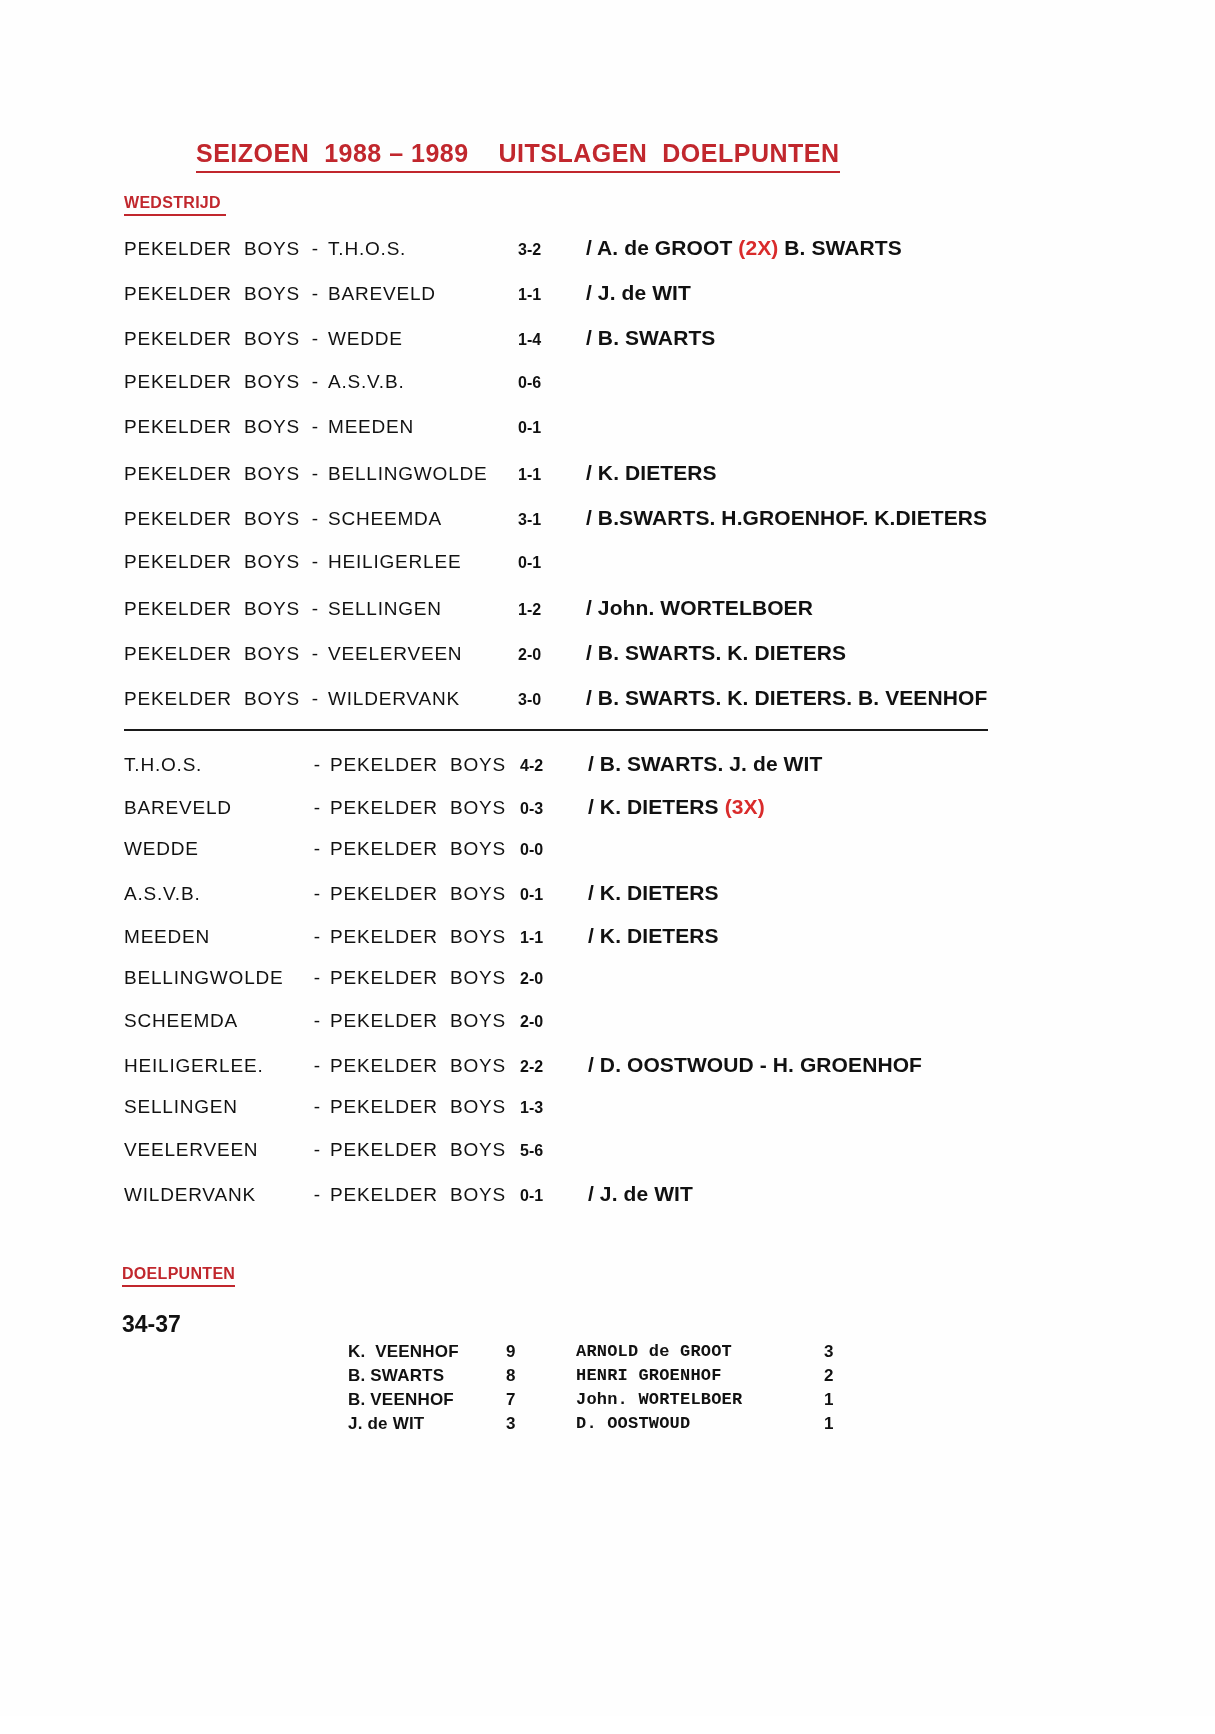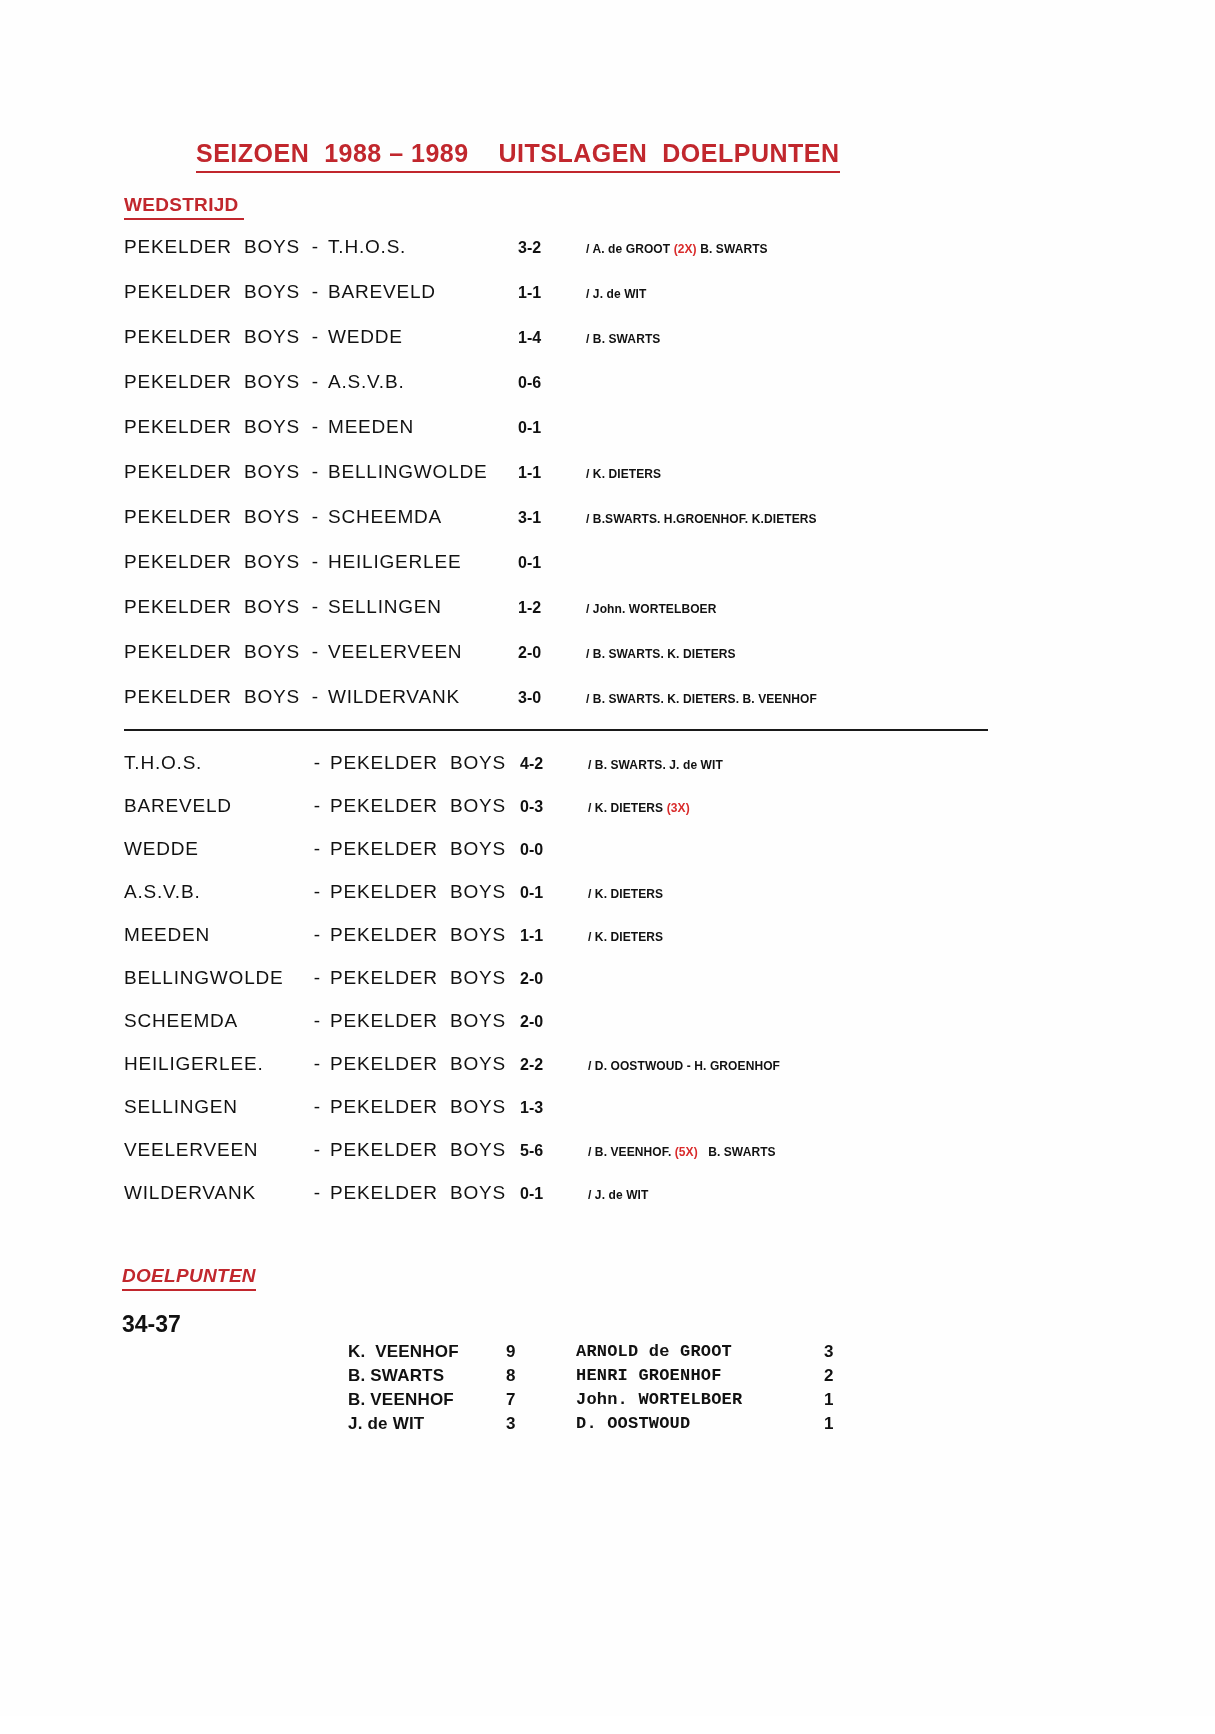--- a/index.html
+++ b/index.html
@@ -35,30 +35,30 @@
     font-weight: bold;
     color: #c1272d;
     letter-spacing: 0.5px;
     border-bottom: 2.5px solid #c1272d;
     padding-bottom: 3px;
     white-space: pre;
   }
 
   .section-head {
     position: absolute;
-    font-size: 19px;
+    font-size: 16px;
     font-weight: bold;
     color: #c1272d;
     letter-spacing: 0.3px;
     border-bottom: 2.5px solid #c1272d;
     padding-bottom: 2px;
     white-space: pre;
   }
   .section-head.wedstrijd { left: 124px; top: 194px; }
-  .section-head.doelpunten { left: 122px; top: 1265px; font-style: italic; }
+  .section-head.doelpunten { left: 122px; top: 1265px; }
 
   
   .match-block {
     position: absolute;
     left: 124px;
     width: 960px;
   }
   .match-block.home { top: 236px; }
   .match-block.away { top: 752px; }
 
@@ -99,21 +99,21 @@
   .col-score {
     width: 68px;
     font-size: 16px;
     font-weight: bold;
     color: #111;
     white-space: pre;
     flex: 0 0 auto;
   }
 
   .col-scorers {
-    font-size: 12px;
+    font-size: 21px;
     font-weight: bold;
     color: #111;
     white-space: pre;
     flex: 1 1 auto;
     letter-spacing: 0.1px;
   }
   .col-scorers .mult {
     color: #d92b2b;
     font-weight: bold;
   }
@@ -311,21 +311,20 @@
         <div class="col-home">SELLINGEN</div>
         <div class="col-dash">-</div>
         <div class="col-away">PEKELDER  BOYS</div>
         <div class="col-score">1-3</div>
       </div>
       <div class="match-row">
         <div class="col-home">VEELERVEEN</div>
         <div class="col-dash">-</div>
         <div class="col-away">PEKELDER  BOYS</div>
         <div class="col-score">5-6</div>
-        <div class="col-scorers"><span>/ B. VEENHOF. </span><span class="mult">(5X)</span><span>   B. SWARTS</span></div>
       </div>
       <div class="match-row">
         <div class="col-home">WILDERVANK</div>
         <div class="col-dash">-</div>
         <div class="col-away">PEKELDER  BOYS</div>
         <div class="col-score">0-1</div>
         <div class="col-scorers"><span>/ J. de WIT</span></div>
       </div>
     </div>
 

